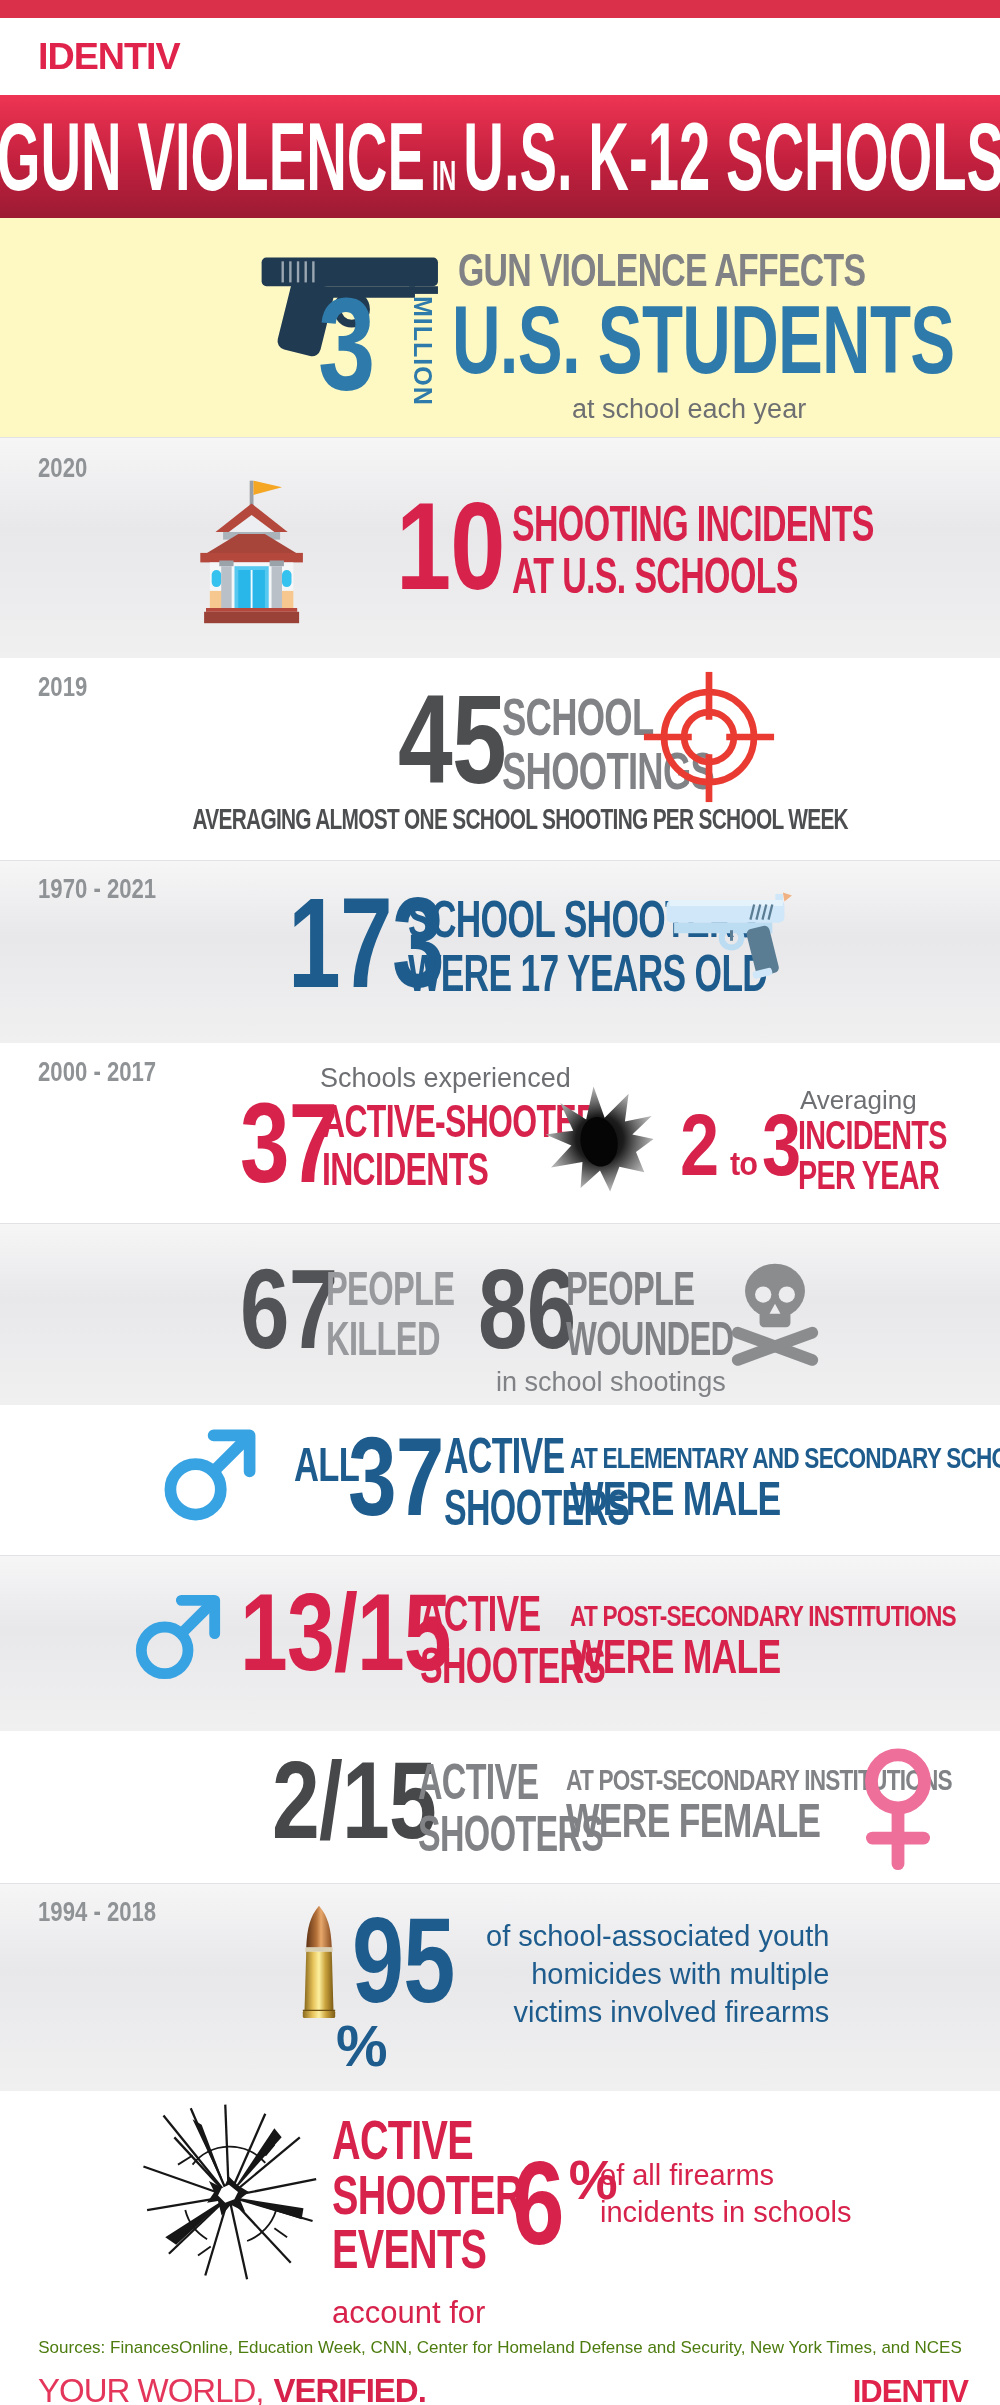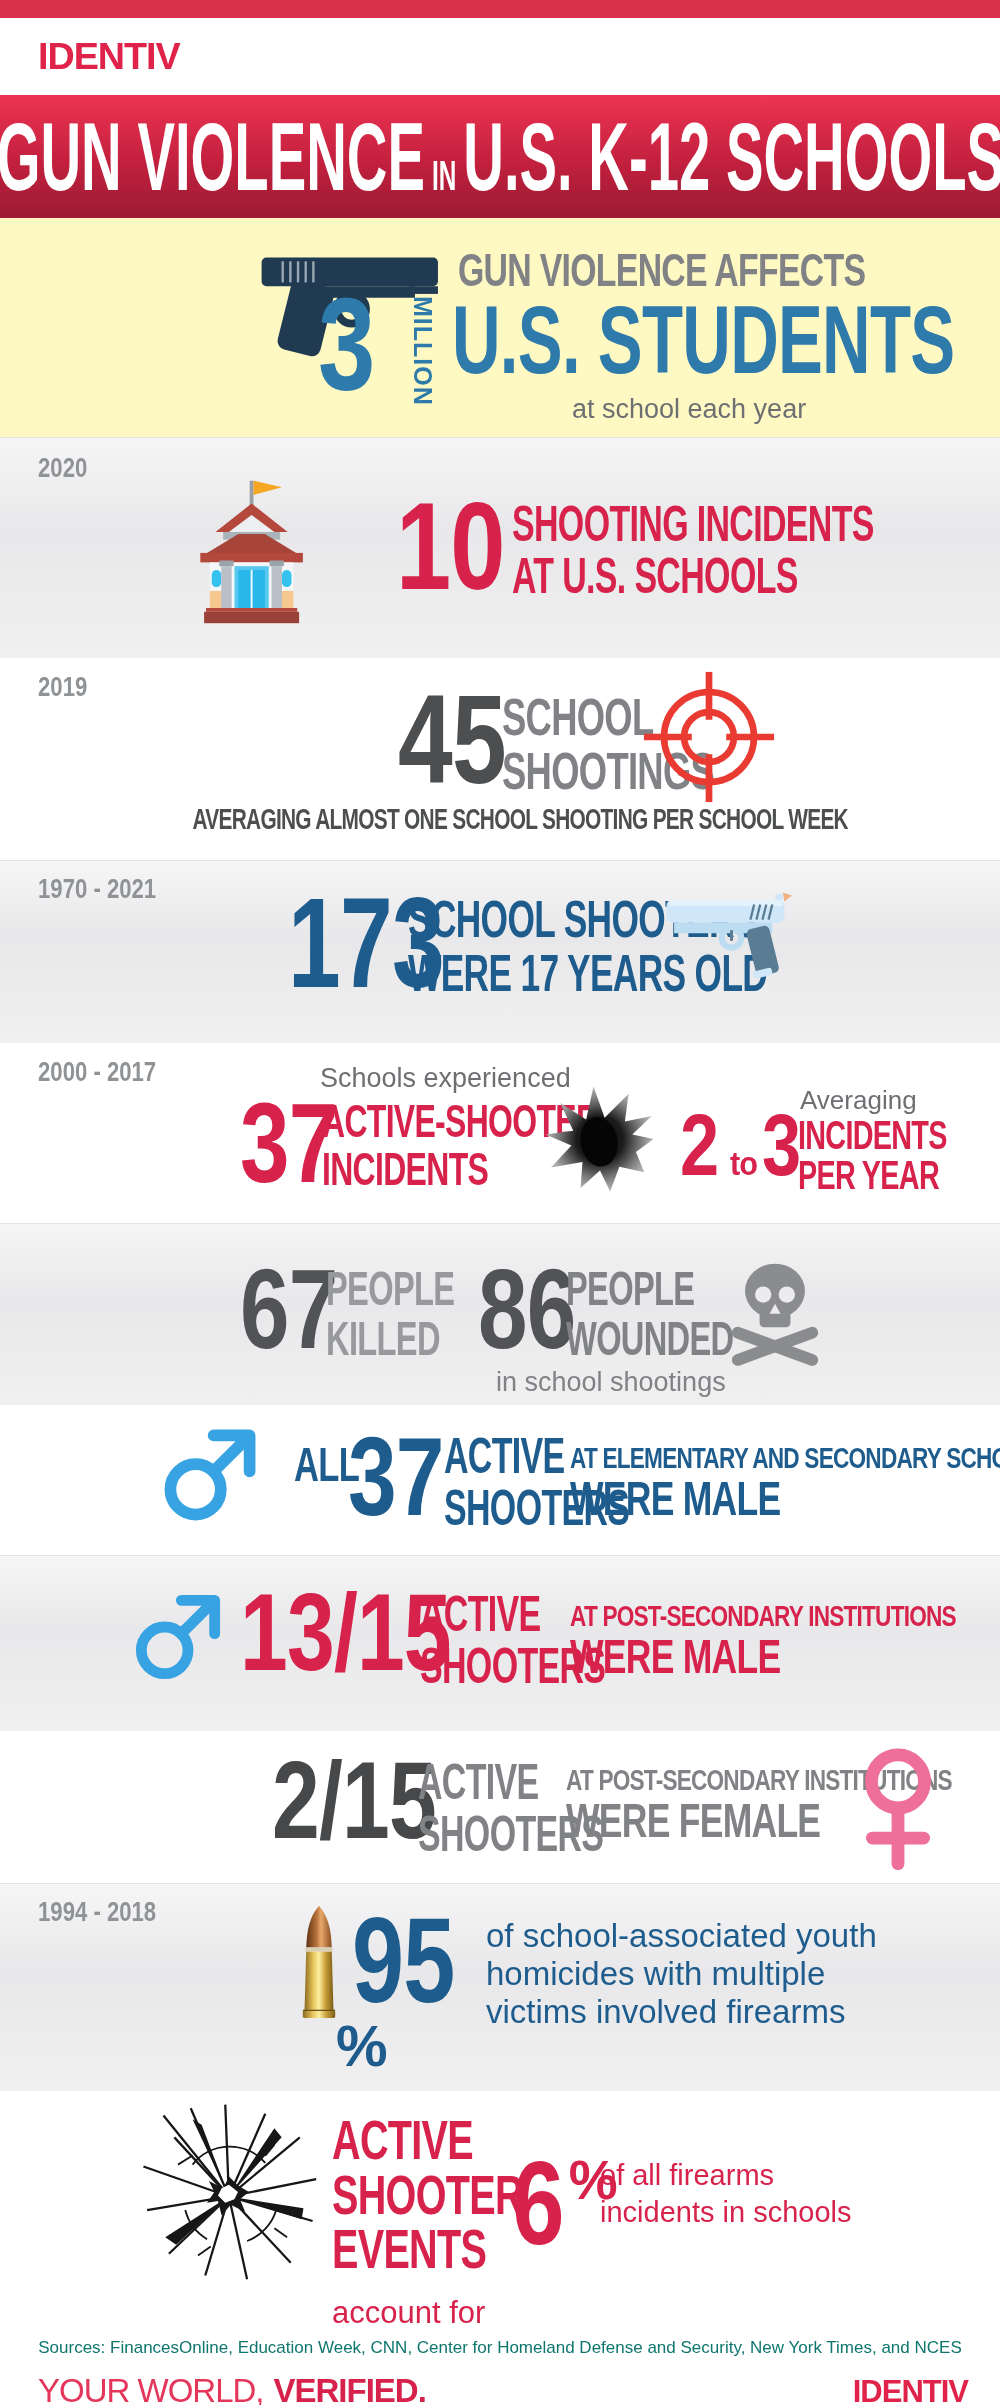--- a/index.html
+++ b/index.html
@@ -262,21 +262,21 @@
       <path d="M27,3 C16,16 13,30 12,52 L42,52 C41,30 38,16 27,3 Z" fill="url(#copper)"></path>
       <rect x="11" y="52" width="32" height="5" fill="#d9cfb2"></rect>
       <path d="M12,57 L42,57 L44,126 L10,126 Z" fill="url(#brass)"></path>
       <rect x="8" y="126" width="38" height="9" rx="2" fill="url(#brass)"></rect>
       <line x1="8" y1="126" x2="46" y2="126" stroke="#6e5112" stroke-width="1.5"></line>
     </svg>
     <div class="abs" style="left:352px;top:22px;display:flex;align-items:flex-start;color:var(--navyblue);flex-direction:column;">
       <span class="h" style="font-size:120px;transform:scaleX(.78);">95</span>
       <span class="h" style="font-size:58px;margin-left:-16px;margin-top:4px;">%</span>
     </div>
-    <div class="abs stack" style="left:486px;top:34px;color:var(--navyblue);font-size:33px;line-height:38px;">
+    <div class="abs stack" style="left:486px;top:34px;color:var(--navyblue);font-size:29px;line-height:38px;align-items:flex-end;">
       <span class="reg">of school-associated youth</span>
       <span class="reg">homicides with multiple</span>
       <span class="reg">victims involved firearms</span>
     </div>
   </div>
 
   <div class="sec" style="height:240px;background:#fff;">
     <svg class="abs" style="left:138px;top:10px;" width="200" height="200" viewBox="0 0 220 220">
       <g stroke="#161616" stroke-width="2.5" fill="none">
         <line x1="100" y1="105" x2="28" y2="16"></line>
@@ -322,21 +322,21 @@
       <span class="h" style="font-size:118px;transform:scaleX(.8);">6</span>
       <span class="h" style="font-size:55px;margin-left:-8px;margin-top:6px;">%</span>
     </div>
     <div class="abs stack" style="left:600px;top:66px;color:var(--crimson);font-size:29px;line-height:37px;">
       <span class="reg">of all firearms</span>
       <span class="reg">incidents in schools</span>
     </div>
   </div>
 
   <div class="sec" style="height:33px;background:#fff;display:flex;align-items:center;justify-content:center;">
-    <span style="font-size:17px;color:#0f766e;">Sources: FinancesOnline, Education Week, CNN, Center for Homeland Defense and Security, New York Times, and NCES</span>
+    <span style="font-size:17px;color:#4d7c0f;">Sources: FinancesOnline, Education Week, CNN, Center for Homeland Defense and Security, New York Times, and NCES</span>
   </div>
 
   <div class="sec" style="height:55px;background:#fff;">
     <div class="abs rowbase" style="left:38px;top:8px;">
       <span style="font-size:33px;font-weight:400;color:#e4365b;letter-spacing:-1px;">YOUR WORLD,</span>
       <span style="font-size:33px;font-weight:700;color:#d7224b;letter-spacing:-1px;margin-left:10px;">VERIFIED.</span>
     </div>
     <div class="abs" style="right:32px;top:10px;font-size:31px;font-weight:700;color:#e0234a;letter-spacing:-1px;">IDENTIV</div>
   </div>
 

